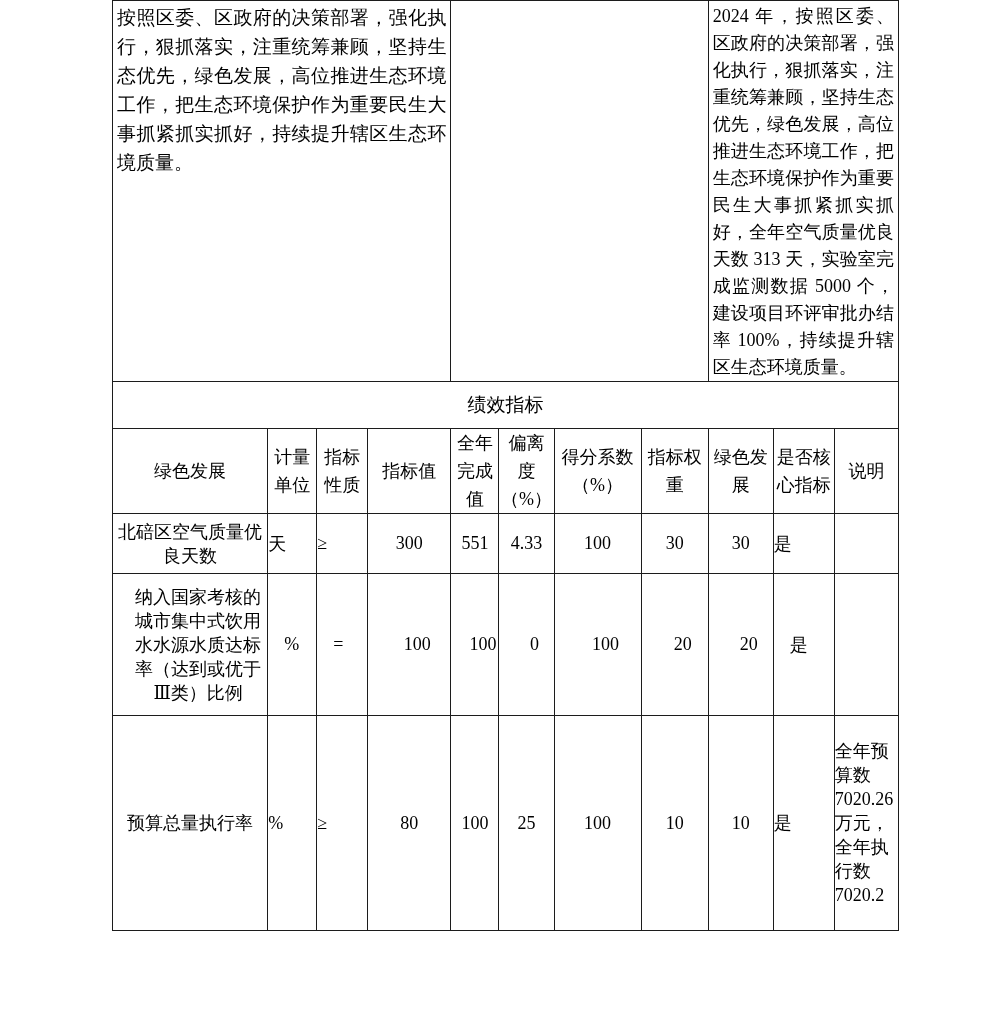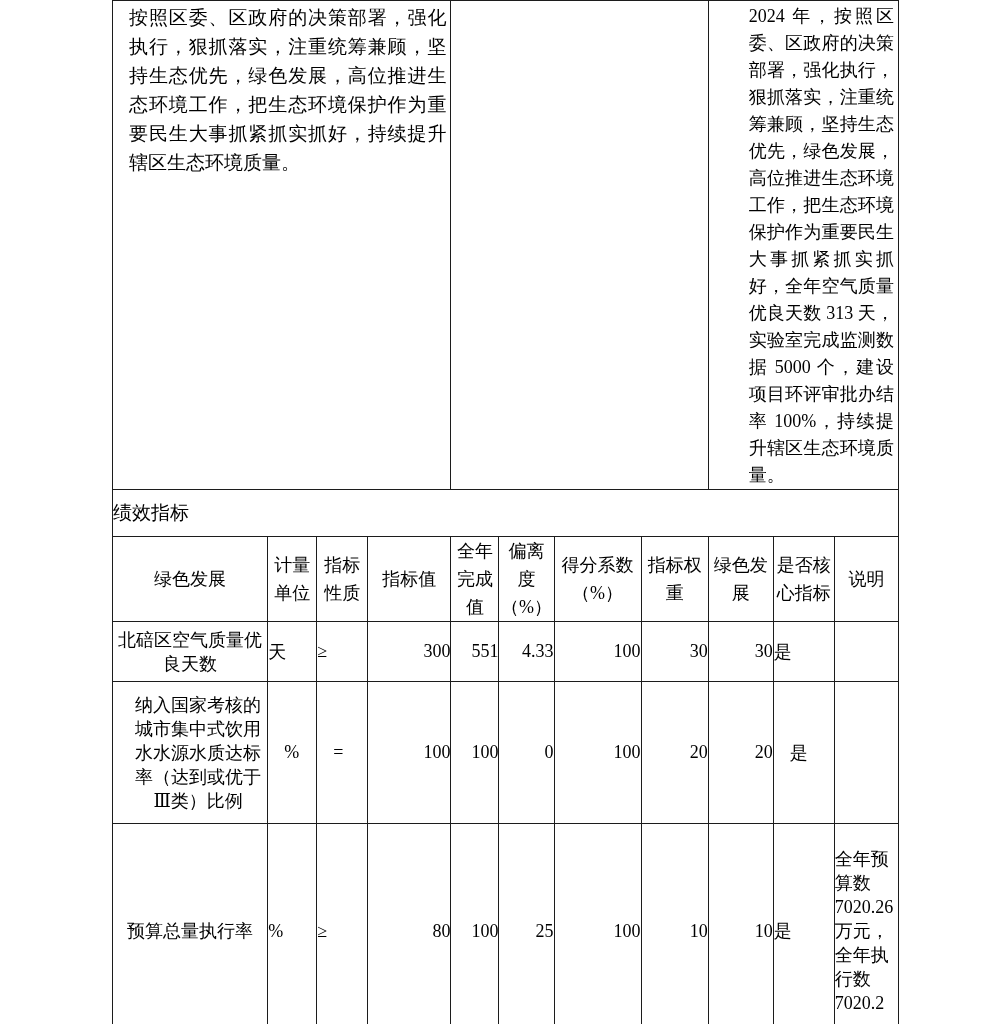--- a/index.html
+++ b/index.html
@@ -24,57 +24,55 @@
   table.doc td, table.doc th {
     border: 1.5px solid #1c1c1c;
     padding: 0;
     font-weight: normal;
     overflow: hidden;
   }
   
   tr.top-row td {
     height: 380px;
     vertical-align: top;
-    padding-left: 12px;
   }
   .para {
     padding: 2px 4px 0 4px;
     font-size: 19px;
     line-height: 29px;
     text-align: justify;
   }
   .para.right {
     font-size: 18px;
     line-height: 27px;
-    margin-left: 24px;
   }
   
   tr.title-row td {
     height: 47px;
-    text-align: left;
+    text-align: center;
     vertical-align: middle;
     font-size: 19px;
   }
   
   tr.header-row th {
     height: 83px;
     text-align: center;
     vertical-align: middle;
     font-size: 18px;
     line-height: 28px;
     padding: 0 1px;
   }
   
   tr.data-row td {
     font-size: 18px;
     vertical-align: middle;
   }
   td.c-name { text-align: center; padding: 1px 2px; line-height: 24px; }
   td.c-left { text-align: left; padding: 1px 2px; }
-  td.c-num  { text-align: right; padding: 1px 3px; }
+  td.c-num  { text-align: center; padding: 1px 3px; }
   td.c-note { text-align: left; padding: 1px 1px 1px 3px; line-height: 24px;
               overflow-wrap: break-word; word-break: break-word; }
   tr.row-1 td { height: 60px; }
   tr.row-2 td { height: 46px; }
   tr.row-3 td { height: 56px; }
   tr.row-4 td { height: 142px; padding-left: 16px; }
   tr.row-5 td { height: 215px; }
 </style>
 </head>
 <body>

